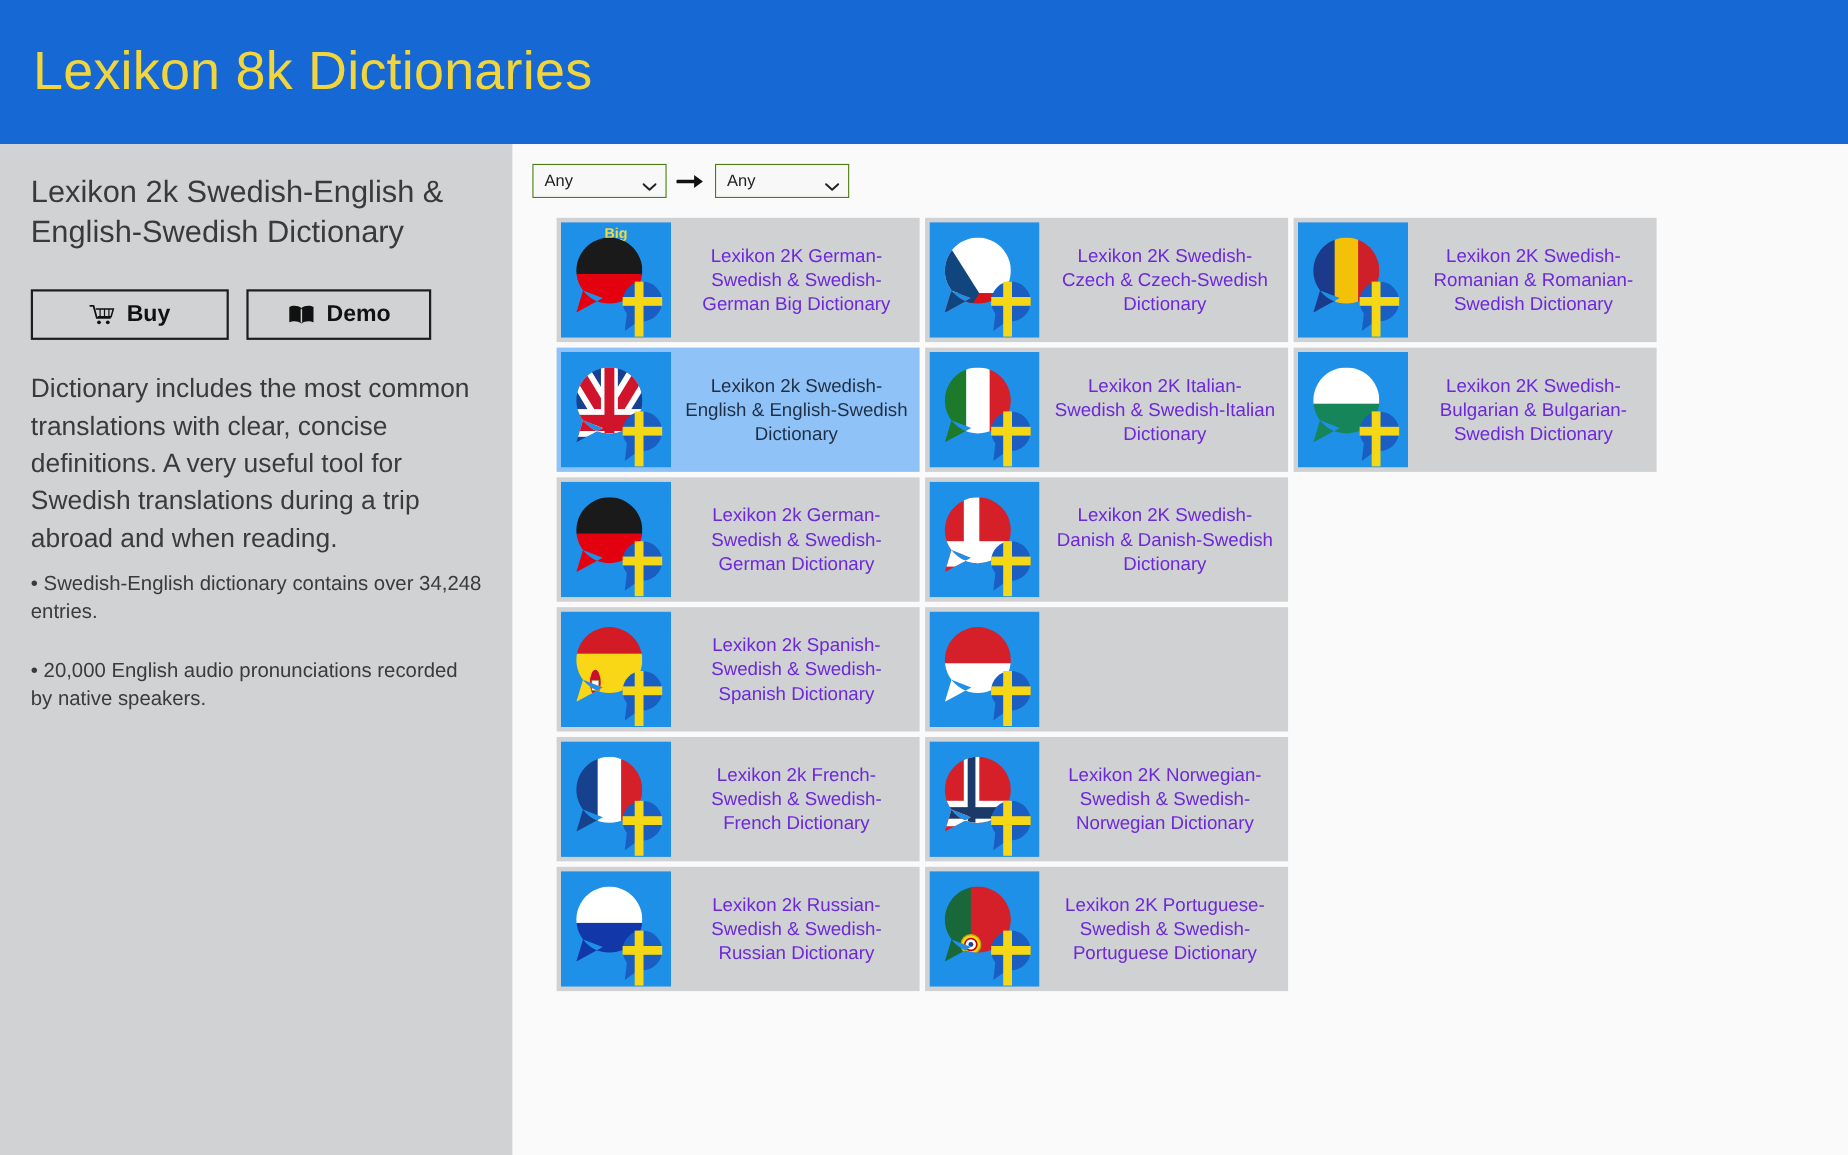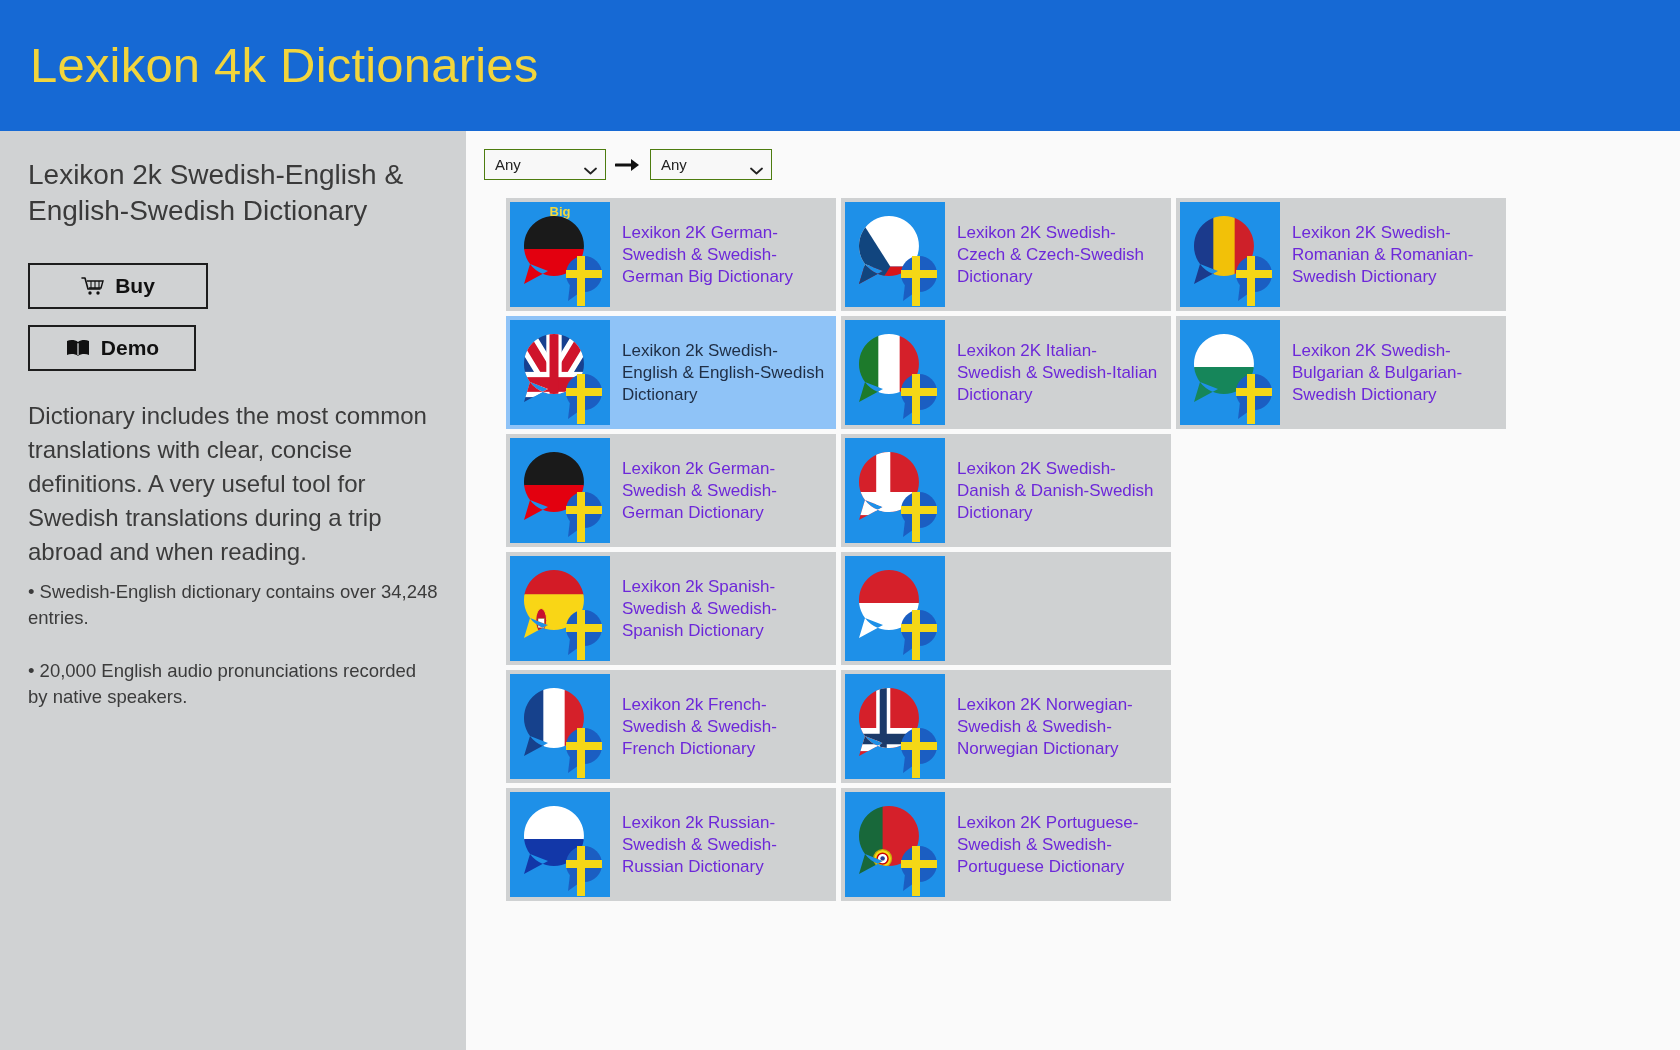--- a/index.html
+++ b/index.html
@@ -37,21 +37,21 @@
     flex-shrink: 0;
   }
   #detail-title {
     font-size: 28px;
     font-weight: 300;
     color: #3a3a3a;
     line-height: 1.28;
     margin-bottom: 34px;
     max-width: 400px;
   }
-  #action-buttons { display: flex; gap: 16px; margin-bottom: 28px; flex-direction: column; }
+  #action-buttons { display: flex; gap: 16px; margin-bottom: 28px; }
   .action-btn {
     border: 2px solid #1d1d1d;
     background: transparent;
     height: 46px;
     display: flex;
     align-items: center;
     justify-content: center;
     gap: 10px;
     font-family: "Liberation Sans", sans-serif;
     font-size: 21px;
@@ -108,20 +108,21 @@
   #arrow-between { margin: 0 9px 0 9px; display: flex; align-items: center; }
 
   
   #dictionary-grid {
     display: flex;
     flex-wrap: wrap;
     align-content: flex-start;
     gap: 5px 5px;
     width: 1010px;
     margin-left: 22px;
+    text-align: center;
   }
   .dict-item {
     width: 330px;
     height: 113px;
     background: #cfd1d2;
     display: flex;
     align-items: flex-start;
     cursor: pointer;
     padding: 4px;
   }
@@ -133,21 +134,21 @@
     color: #6d28d9;
     line-height: 1.28;
     padding: 20px 6px 0 12px;
   }
   .dict-item.selected .dict-label { color: #1f2e45; }
 </style>
 </head>
 <body>
 
 <div id="app-header">
-  <div id="app-title">Lexikon 4k Dictionaries</div>
+  <div id="app-title">Lexikon 8k Dictionaries</div>
 </div>
 
 <div id="body-split">
 
   <div id="sidebar">
     <div id="detail-title">Lexikon 2k Swedish-English &amp; English-Swedish Dictionary</div>
 
     <div id="action-buttons">
       <div class="action-btn" id="buy-button">
         <span class="btn-icon">

